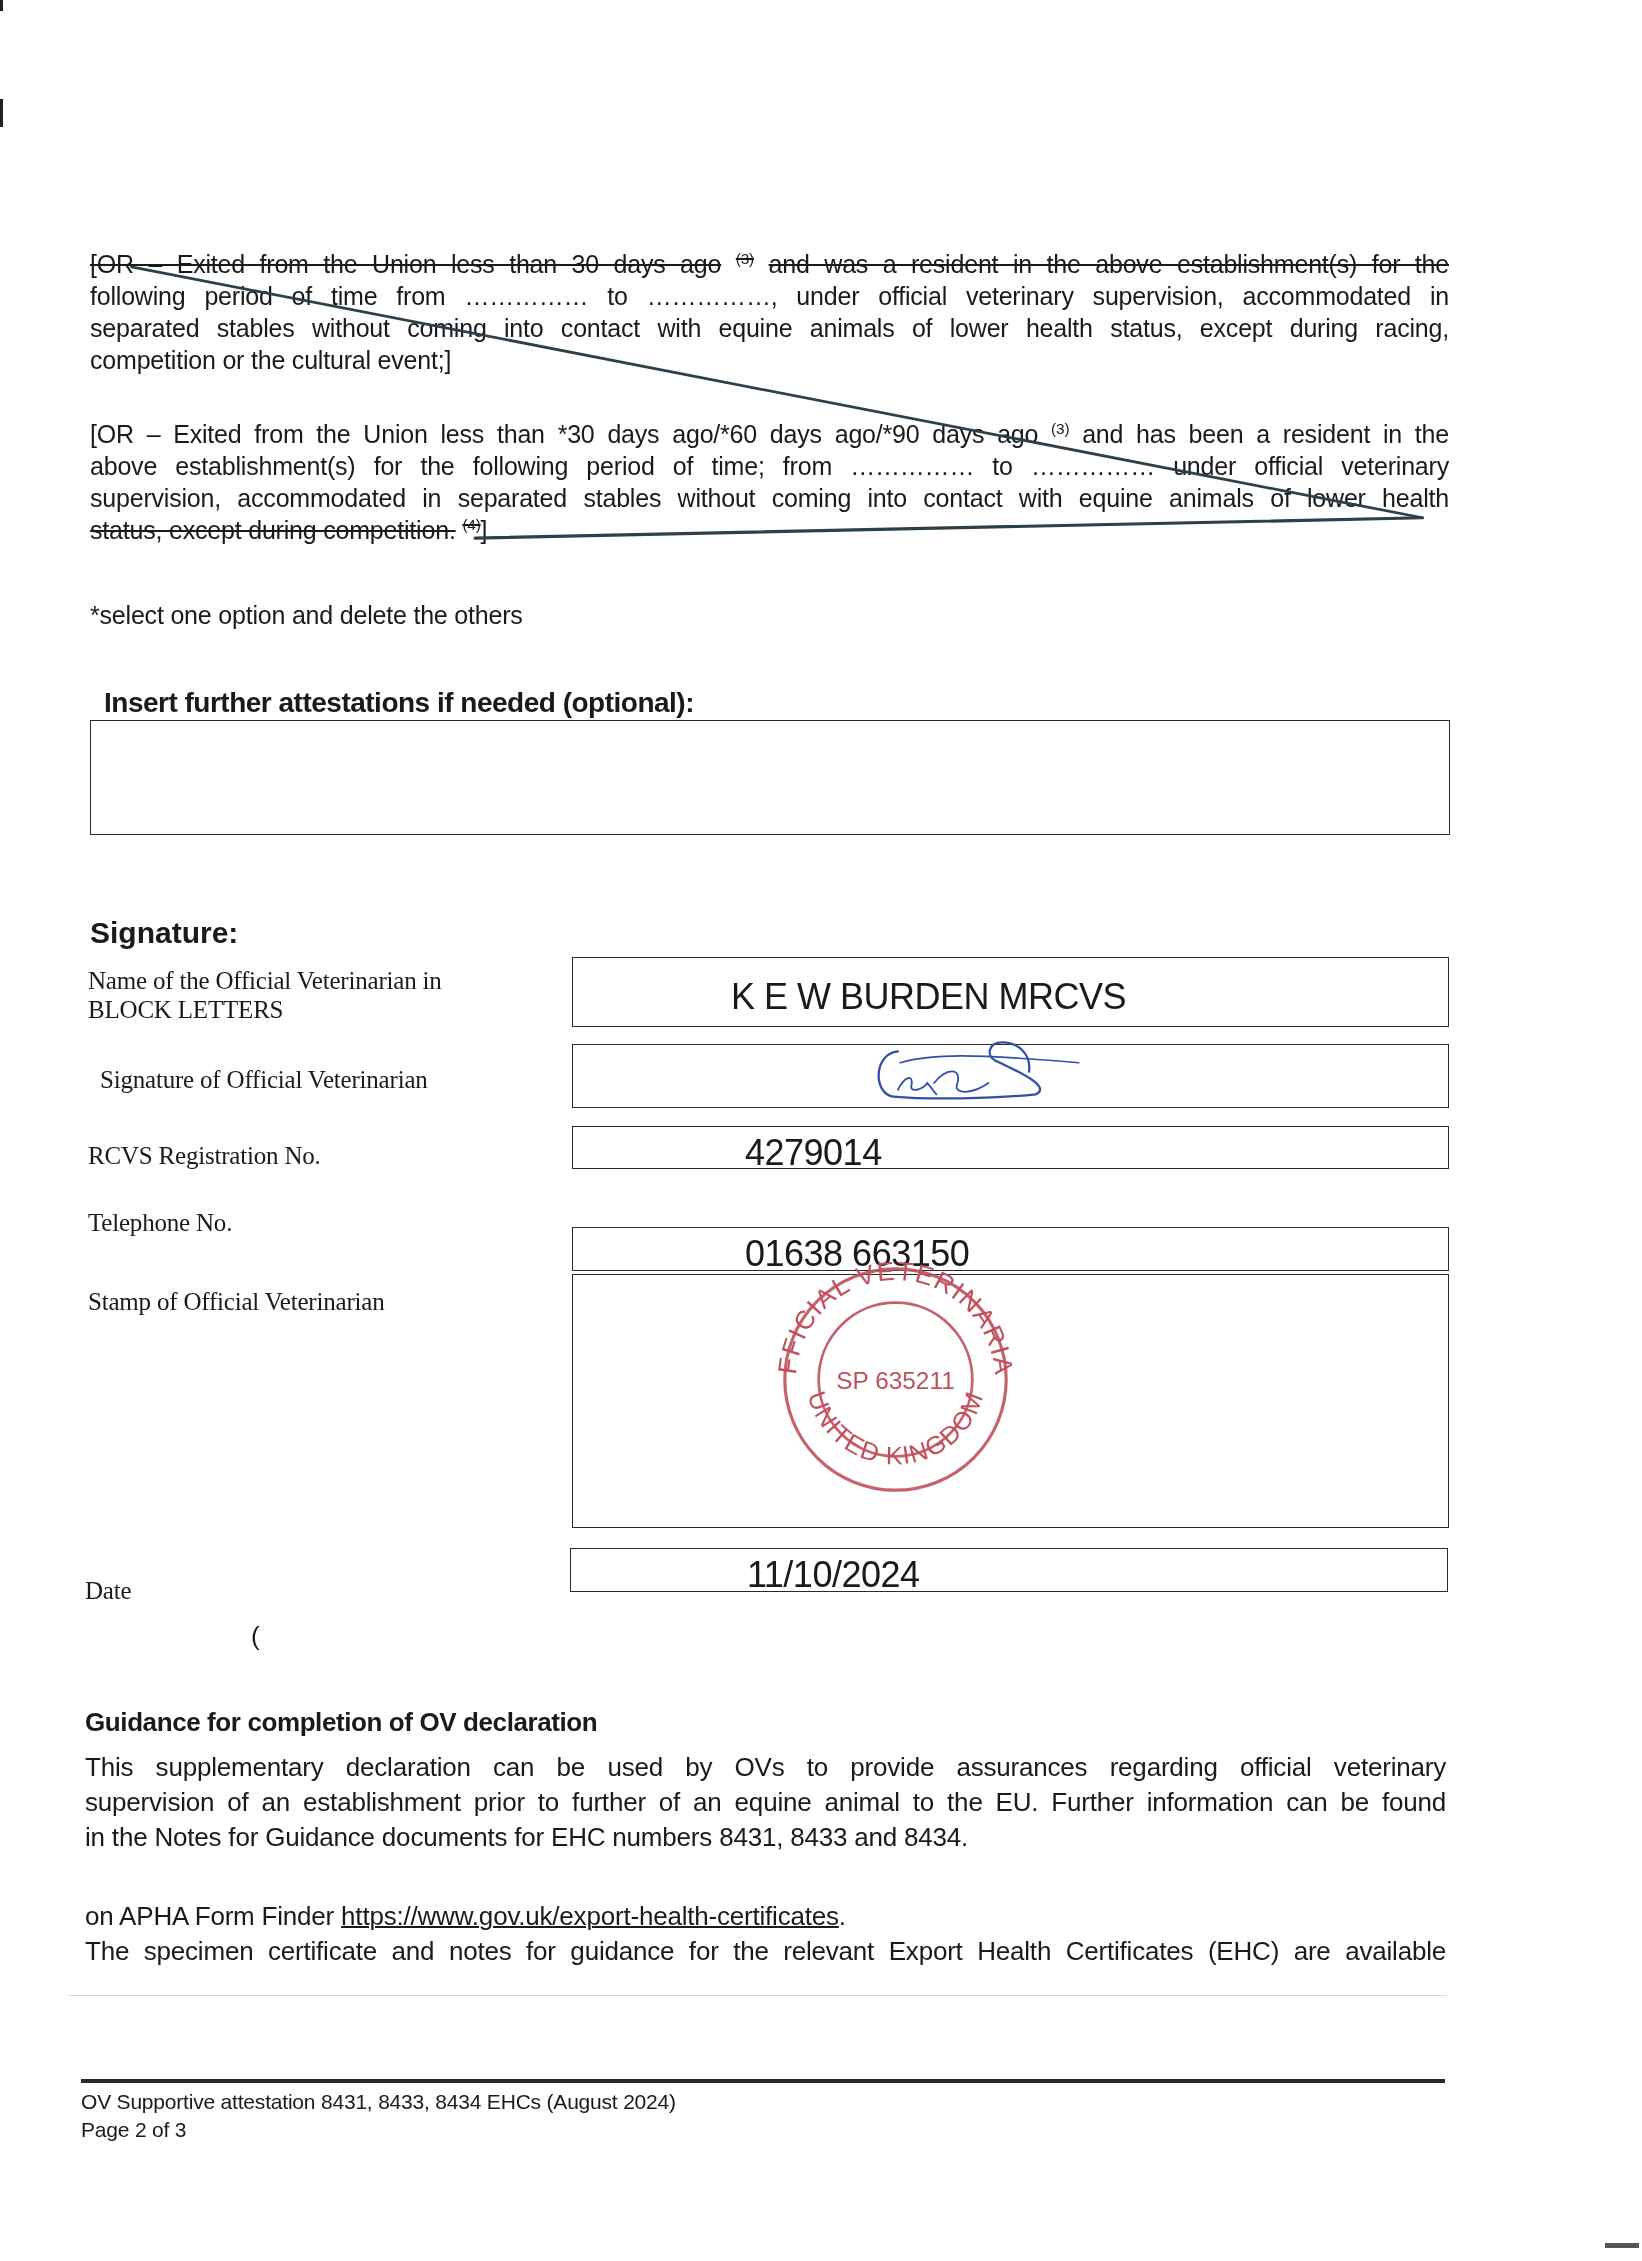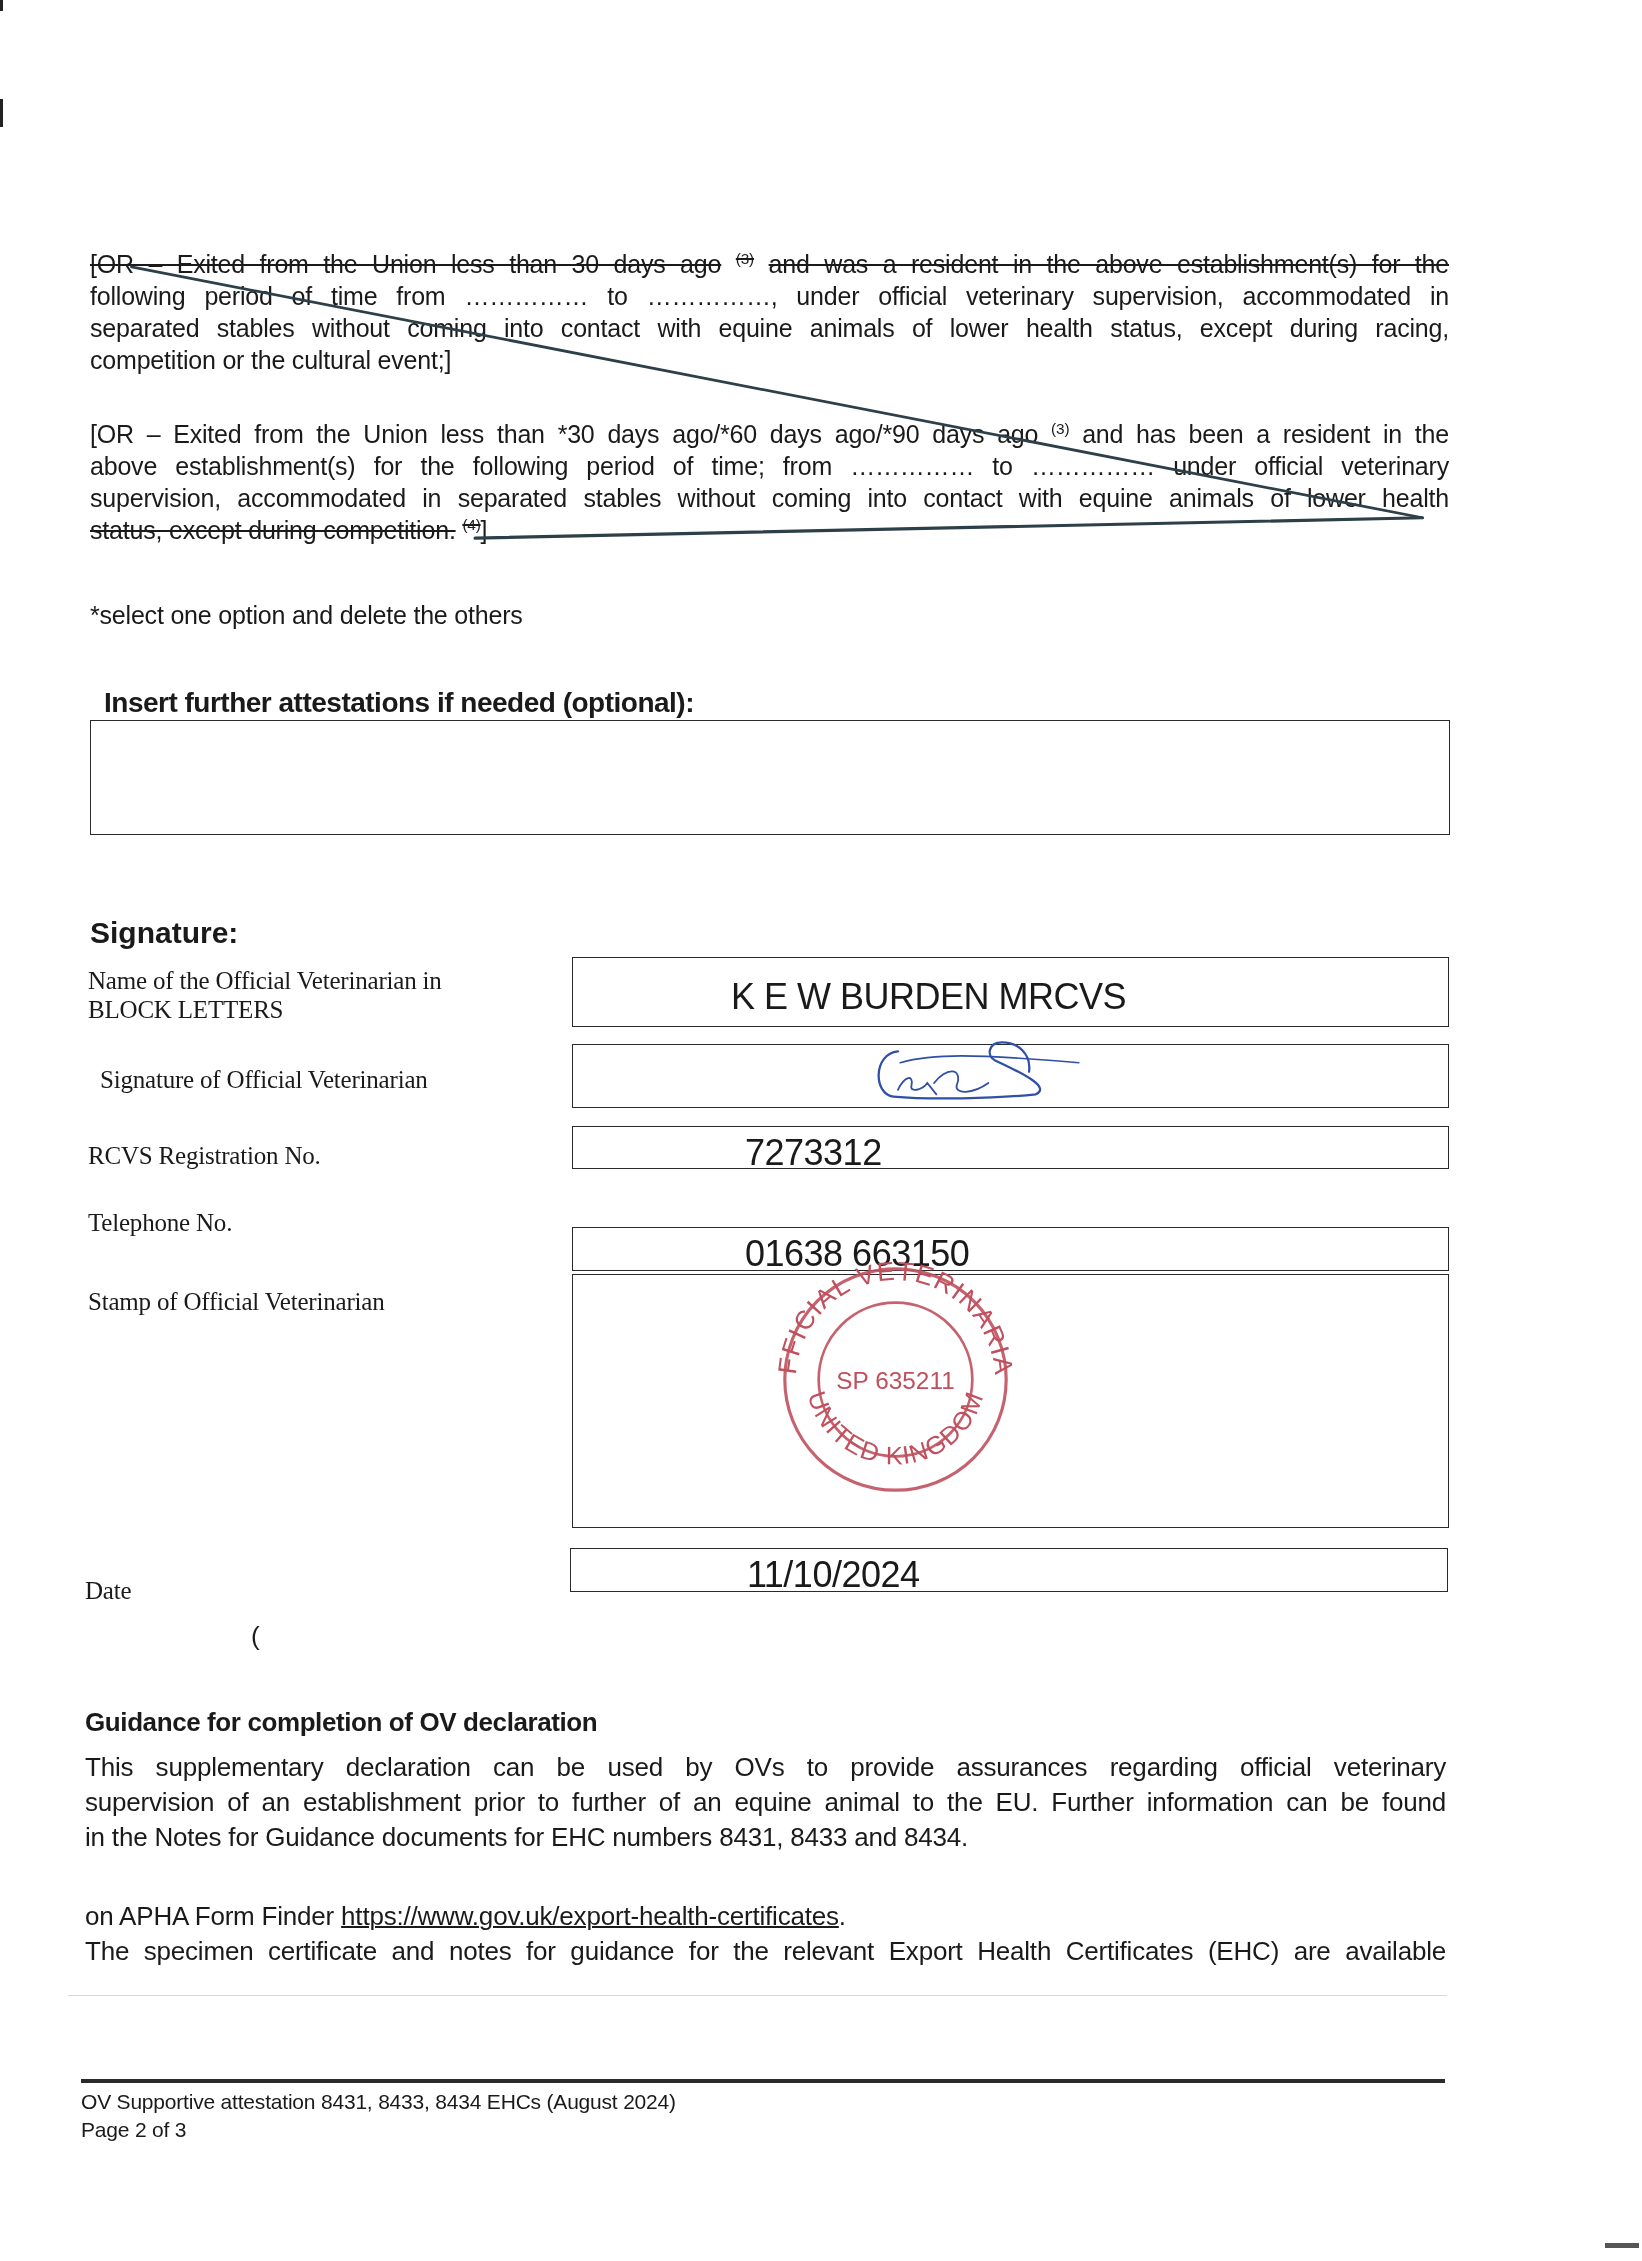--- a/index.html
+++ b/index.html
@@ -65,21 +65,21 @@
 <div class="label" style="top:1065px;margin-left:12px;">Signature of Official Veterinarian</div>
 <div class="box" style="left:572px;top:1044px;width:877px;height:64px;"></div>
 <svg width="1643" height="2261" style="left:0;top:0;" viewBox="0 0 3632 5000">
   <path d="M 1985 2325 C 1930 2330, 1930 2420, 1975 2425 C 2050 2432, 2200 2430, 2290 2420 C 2320 2405, 2275 2380, 2200 2345 C 2180 2335, 2185 2305, 2215 2305 C 2250 2305, 2280 2330, 2275 2370" stroke="#2f4fa8" stroke-width="5" fill="none" stroke-linecap="round"></path>
   <path d="M 1990 2350 C 2060 2330, 2150 2330, 2385 2350" stroke="#2f4fa8" stroke-width="3.5" fill="none" stroke-linecap="round"></path>
   <path d="M 1985 2410 C 2000 2380, 2020 2375, 2015 2400 C 2010 2418, 2040 2410, 2050 2395 L 2070 2420 M 2065 2395 C 2090 2360, 2130 2360, 2115 2400 C 2110 2420, 2150 2420, 2185 2395" stroke="#2f4fa8" stroke-width="4" fill="none" stroke-linecap="round"></path>
 </svg>
 
 <div class="label" style="top:1141px;">RCVS Registration No.</div>
 <div class="box" style="left:572px;top:1126px;width:877px;height:43px;">
-  <span class="val" style="left:172px;top:5.4px;">7273312</span>
+  <span class="val" style="left:172px;top:5.4px;">4279014</span>
 </div>
 
 <div class="label" style="top:1208px;">Telephone No.</div>
 <div class="box" style="left:572px;top:1227px;width:877px;height:44px;text-decoration:underline;">
   <span class="val" style="left:172px;top:5.4px;">01638 663150</span>
 </div>
 
 <div class="label" style="top:1287px;">Stamp of Official Veterinarian</div>
 <div class="box" style="left:572px;top:1274px;width:877px;height:254px;border-width:1.4px;"></div>
 

